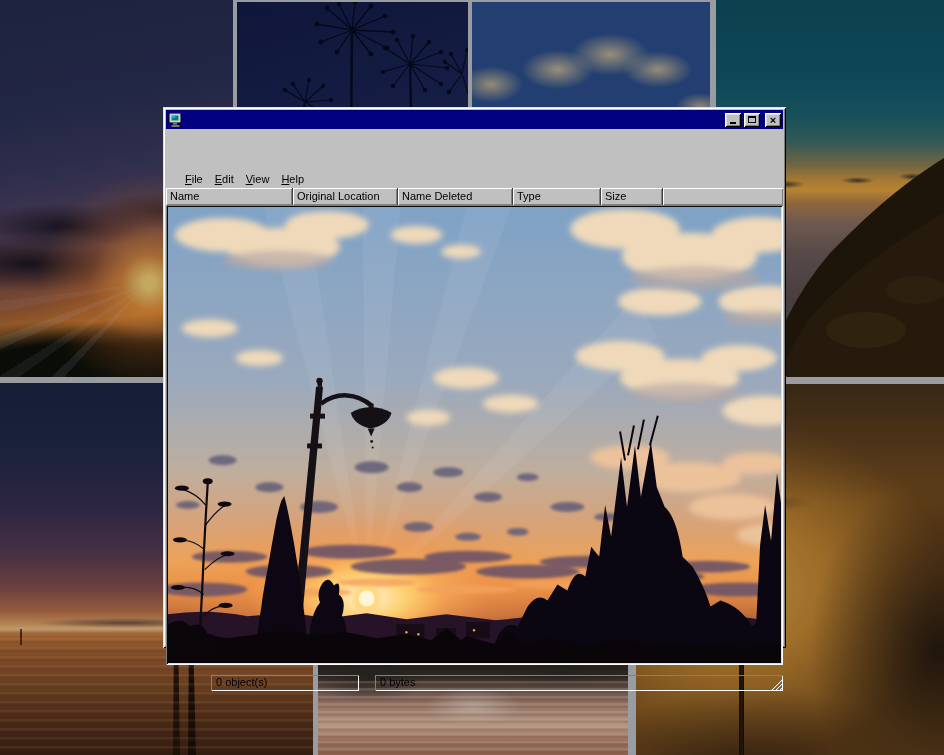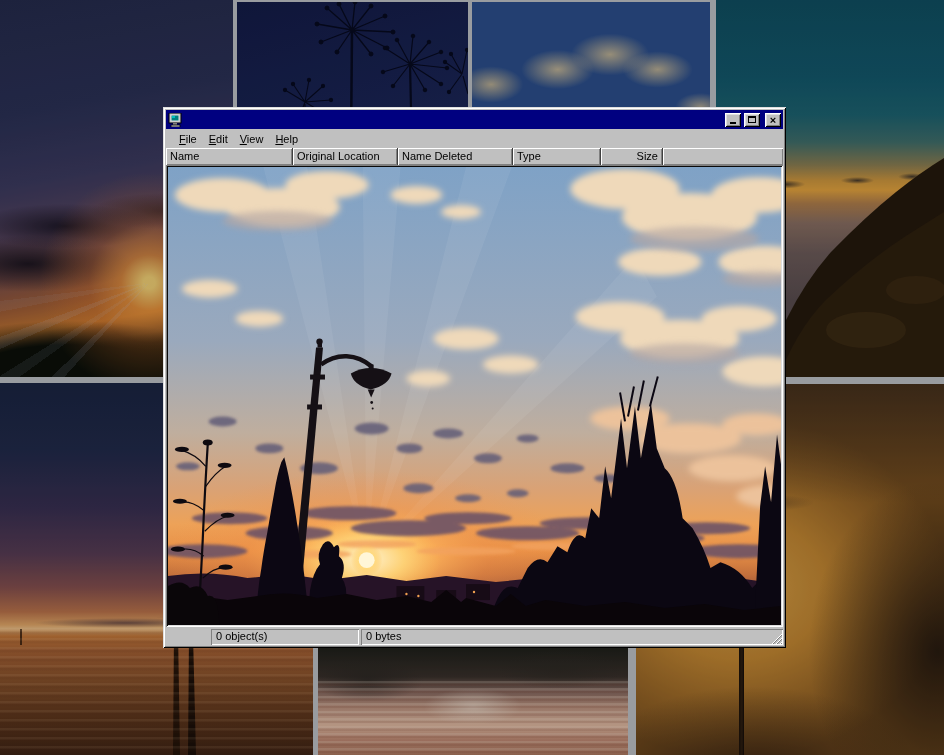--- a/index.html
+++ b/index.html
@@ -104,36 +104,36 @@
   .title-icon{width:15px;height:14px;flex:0 0 15px;display:block;}
   .title-text{color:#fff;font-weight:bold;font-size:11px;flex:1;}
   .tb-btn{width:16px;height:14px;background:#c0c0c0;position:relative;flex:0 0 16px;
     box-shadow:inset 1px 1px 0 #fff, inset -1px -1px 0 #000,
                inset 2px 2px 0 #dfdfdf, inset -2px -2px 0 #808080;
     display:flex;align-items:center;justify-content:center;}
   .tb-btn.close{margin-left:2px;}
   .g-min{width:6px;height:2px;background:#000;margin-top:7px;}
   .g-max{width:8px;height:7px;border:1px solid #000;border-top-width:2px;box-sizing:border-box;}
   .g-x{font-size:11px;font-weight:bold;line-height:10px;font-family:"Liberation Sans",sans-serif;}
-  .menubar{height:19px;flex:0 0 19px;display:flex;align-items:center;padding-left:7px;}
+  .menubar{height:19px;flex:0 0 19px;display:flex;align-items:center;padding-left:13px;margin-top:40px;}
   .menu-item{padding:2px 6px;cursor:default;}
   u{text-decoration:underline;}
   .colheaders{height:17px;flex:0 0 17px;display:flex;background:#14b8a6;}
   .col{box-sizing:border-box;padding:2px 4px 0;background:#c0c0c0;white-space:nowrap;overflow:hidden;
     box-shadow:inset 1px 1px 0 #fff, inset -1px -1px 0 #808080;
     border-right:1px solid #404040;}
   .col:last-child{border-right:none;}
   .c-name{width:127px;} .c-orig{width:105px;} .c-date{width:115px;}
-  .c-type{width:88px;} .c-size{width:62px;text-align:right;} .c-pad{flex:1;}
+  .c-type{width:88px;} .c-size{width:62px;} .c-pad{flex:1;}
   .content{flex:1;position:relative;background:#808080;
     box-shadow:inset 1px 1px 0 #808080, inset -1px -1px 0 #fff,
                inset 2px 2px 0 #0a0a0a, inset -2px -2px 0 #dfdfdf;
     padding:2px;box-sizing:border-box;}
   .content svg{width:100%;height:100%;display:block;}
-  .statusbar{flex:0 0 16px;margin-top:2px;display:flex;gap:2px;position:relative;padding-left:45px;}
+  .statusbar{flex:0 0 16px;margin-top:10px;display:flex;gap:16px;position:relative;padding-left:45px;}
   .status-panel{box-sizing:border-box;padding:1px 5px 0;
     box-shadow:inset 1px 1px 0 #808080, inset -1px -1px 0 #fff;white-space:nowrap;overflow:hidden;}
   .sp-objects{width:148px;} .sp-bytes{flex:1;}
   .grip{position:absolute;right:1px;bottom:1px;width:13px;height:13px;}
 </style>
 </head>
 <body>
 
 <div class="tile" id="tileA"></div>
 

